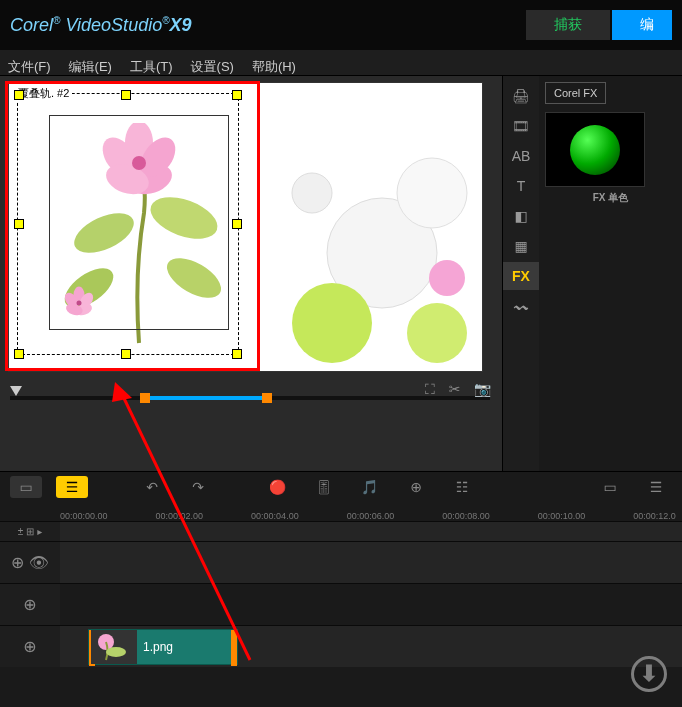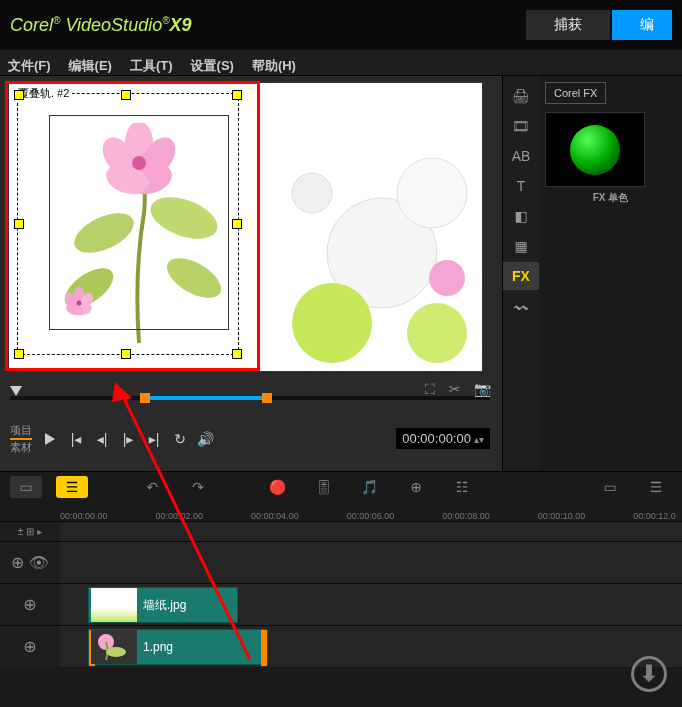--- a/index.html
+++ b/index.html
@@ -1,27 +1,27 @@
 <!DOCTYPE html>
 <html><head>
 <meta charset="utf-8">
 <style>
 * { margin: 0; padding: 0; box-sizing: border-box; font-family: "Microsoft YaHei", Arial, sans-serif; }
 body { background: #1a1a1a; width: 682px; height: 707px; overflow: hidden; position: relative; }
 
 .titlebar { height: 50px; background: #0a0a0a; display: flex; align-items: center; padding: 0 10px; justify-content: space-between; }
-.logo { color: #bef264; font-size: 18px; font-style: italic; }
+.logo { color: #7dd3fc; font-size: 18px; font-style: italic; }
 .logo .r { font-size: 10px; vertical-align: super; }
 .logo .thin { font-weight: 300; }
 .logo .x9 { font-weight: bold; }
 .titlebar-right { display: flex; gap: 2px; }
-.tab-capture { background: #2a2a2a; color: #e5e5e5; padding: 6px 28px; font-size: 14px; }
+.tab-capture { background: #2a2a2a; color: #22c55e; padding: 6px 28px; font-size: 14px; }
 .tab-edit { background: #0099ff; color: #fff; padding: 6px 18px 6px 28px; font-size: 14px; }
 
-.menubar { height: 26px; background: #1e1e1e; display: flex; align-items: flex-end; padding: 0 8px; gap: 18px; border-bottom: 1px solid #000; font-weight: bold; }
+.menubar { height: 26px; background: #1e1e1e; display: flex; align-items: flex-start; padding: 8px 8px; gap: 18px; border-bottom: 1px solid #000; }
 .menubar span { color: #ccc; font-size: 13px; }
 
 .main { display: flex; height: 395px; }
 .preview-area { flex: 1; background: #2a2a2a; position: relative; padding: 6px 0 0 8px; }
 .preview-frame { width: 475px; height: 290px; background: #fff; border: 1px solid #333; position: relative; overflow: hidden; }
 .red-box { position: absolute; left: 5px; top: 5px; width: 255px; height: 290px; border: 3px solid #ff0000; pointer-events: none; z-index: 10; }
 .overlay-label { position: absolute; left: 15px; top: 9px; background: #fff; color: #000; font-size: 11px; padding: 1px 3px; z-index: 5; }
 .selection-box { position: absolute; left: 17px; top: 17px; width: 222px; height: 262px; border: 1px dashed #000; z-index: 4; }
 .inner-frame { position: absolute; left: 40px; top: 32px; width: 180px; height: 215px; border: 1px solid #333; z-index: 3; }
 .handle { position: absolute; width: 10px; height: 10px; background: #ffff00; border: 1px solid #000; z-index: 6; }
@@ -159,40 +159,20 @@
         <div class="scrub-handle" style="left:252px"></div>
       </div>
     </div>
 
     <div class="ctrl-icons-right">
       <span>⛶</span>
       <span>✂</span>
       <span>📷</span>
     </div>
 
-    <div class="controls-row">
-      <div class="ctrl-left">
-        <span class="active">项目</span>
-        <span>素材</span>
-      </div>
-      <div class="play-controls">
-        <span class="icon">
-            <span class="triangle-play"></span>
-          </span>
-        <span class="icon">|◂</span>
-        <span class="icon">◂|</span>
-        <span class="icon">|▸</span>
-        <span class="icon">▸|</span>
-        <span class="icon">↻</span>
-        <span class="icon">🔊</span>
-      </div>
-      <div class="timecode">
-        <span>00:00:00:00</span><span class="arrows">▴▾</span>
-      </div>
-    </div>
   </div>
 
   <div class="right-panel">
     <div class="tool-strip">
       <div class="tbtn">🖨</div>
       <div class="tbtn">🎞</div>
       <div class="tbtn">
           <span>AB</span>
         </div>
       <div class="tbtn">
@@ -246,31 +226,25 @@
   <div class="timeline-row" style="height:20px">
     <div class="track-head" style="font-size:10px;gap:2px">± ⊞ ▸</div>
     <div class="track-content"></div>
   </div>
   <div class="timeline-row">
     <div class="track-head">⊕ 👁</div>
     <div class="track-content"></div>
   </div>
   <div class="timeline-row">
     <div class="track-head">⊕</div>
-    <div class="track-content">
-      <div class="clip" style="left:28px;width:150px">
-        <div class="clip-thumb" style="background:linear-gradient(#fff 60%,#c5e85a)"></div>
-        <span class="clip-label">墙纸.jpg</span>
-      </div>
-    </div>
   </div>
   <div class="timeline-row">
     <div class="track-head">⊕</div>
     <div class="track-content">
-      <div class="clip" style="left:28px;width:180px">
+      <div class="clip" style="left:28px;width:150px">
         <div class="edge" style="left:0"></div>
         <div class="clip-thumb" style="background:#333;position:relative">
           <svg viewBox="0 0 46 34" style="width:100%;height:100%">
               <circle cx="15" cy="12" r="8" fill="#f5a5d0"></circle>
               <path d="M15 30 Q18 20 15 12" stroke="#8a9a3a" stroke-width="2" fill="none"></path>
               <ellipse cx="25" cy="22" rx="10" ry="5" fill="#b5d16a"></ellipse>
             </svg>
         </div>
         <span class="clip-label">1.png</span>
         <div class="edge" style="right:0"></div>

